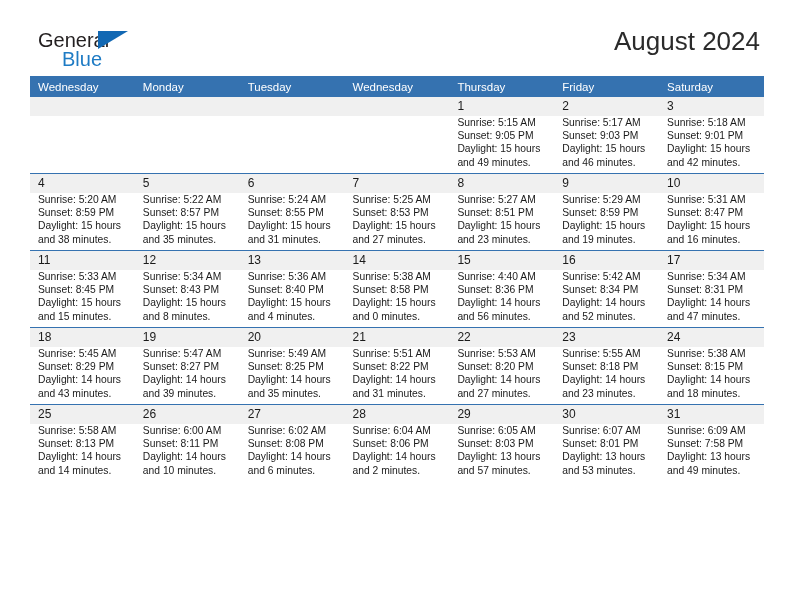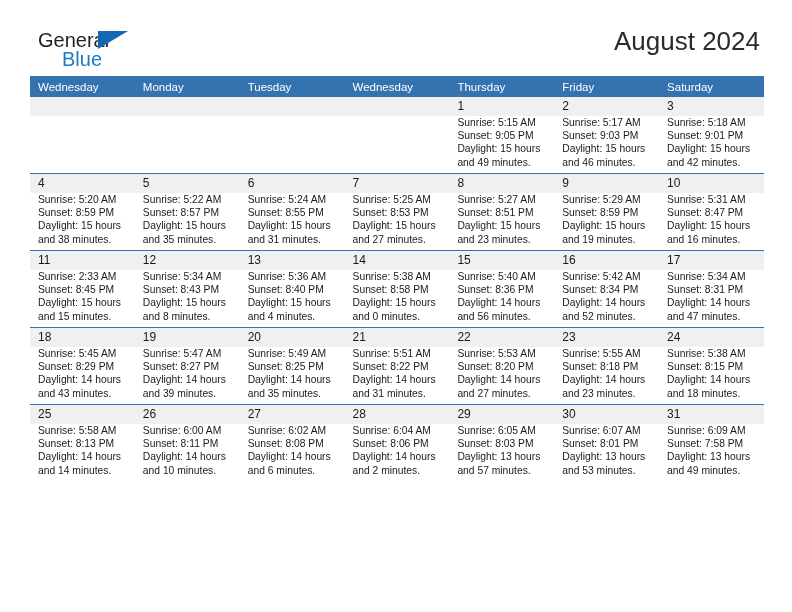--- a/index.html
+++ b/index.html
@@ -263,21 +263,21 @@
               <div>Sunset: 8:47 PM</div>
               <div>Daylight: 15 hours</div>
               <div>and 16 minutes.</div>
             </div>
           </td>
         </tr>
         <tr class="week-3">
           <td>
             <div class="daynum">11</div>
             <div class="info">
-              <div>Sunrise: 2:33 AM</div>
+              <div>Sunrise: 5:33 AM</div>
               <div>Sunset: 8:45 PM</div>
               <div>Daylight: 15 hours</div>
               <div>and 15 minutes.</div>
             </div>
           </td>
           <td>
             <div class="daynum">12</div>
             <div class="info">
               <div>Sunrise: 5:34 AM</div>
               <div>Sunset: 8:43 PM</div>
@@ -299,21 +299,21 @@
             <div class="info">
               <div>Sunrise: 5:38 AM</div>
               <div>Sunset: 8:58 PM</div>
               <div>Daylight: 15 hours</div>
               <div>and 0 minutes.</div>
             </div>
           </td>
           <td>
             <div class="daynum">15</div>
             <div class="info">
-              <div>Sunrise: 5:40 AM</div>
+              <div>Sunrise: 4:40 AM</div>
               <div>Sunset: 8:36 PM</div>
               <div>Daylight: 14 hours</div>
               <div>and 56 minutes.</div>
             </div>
           </td>
           <td>
             <div class="daynum">16</div>
             <div class="info">
               <div>Sunrise: 5:42 AM</div>
               <div>Sunset: 8:34 PM</div>

